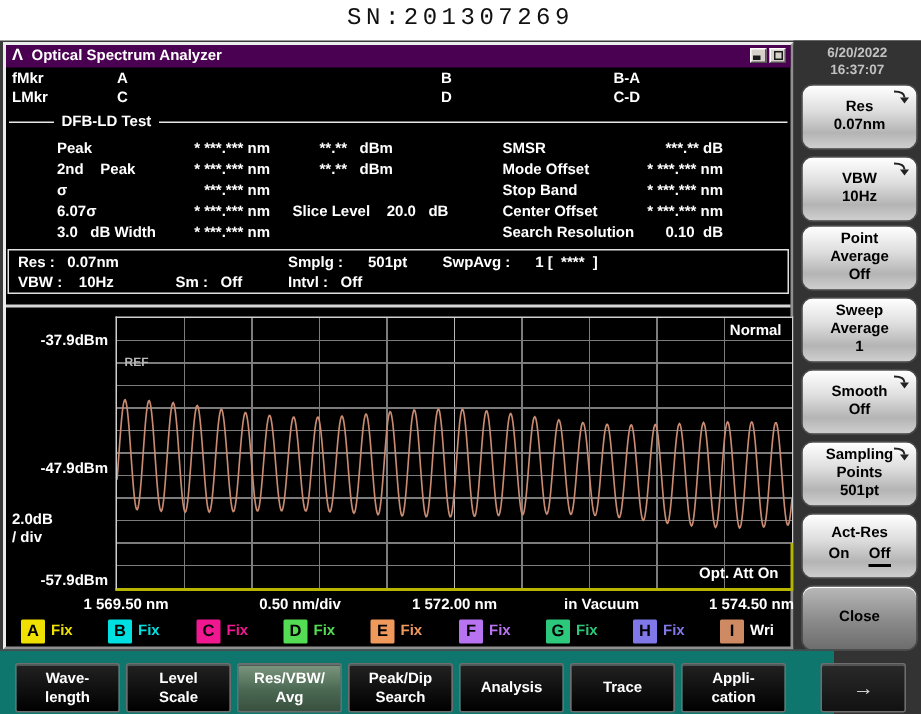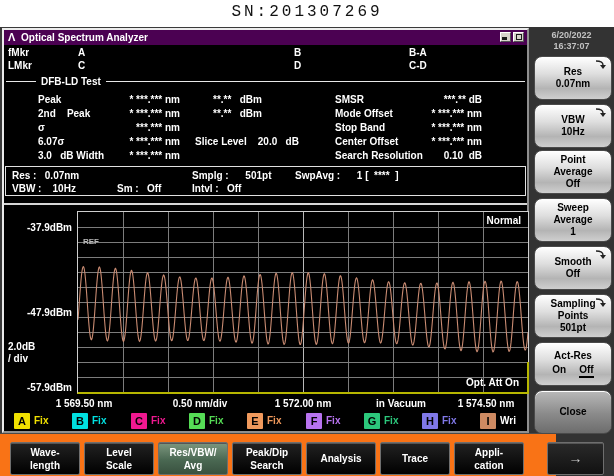--- a/index.html
+++ b/index.html
@@ -63,21 +63,21 @@
              border:1px solid #4a4a4a; color:#000; font-size:10px; font-weight:bold; line-height:12px;
              display:flex; flex-direction:column; align-items:center; justify-content:center;
              background:linear-gradient(180deg,#ffffff 0%,#dedede 40%,#b4b4b4 75%,#cfcfcf 100%);
              box-shadow:inset 0 1px 0 #fff; text-align:center; }
   .softkey.dark { background:linear-gradient(180deg,#b9b9b9 0%,#8a8a8a 55%,#6d6d6d 100%); }
   .subarrow { position:absolute; top:3px; right:5px; width:12px; height:10px; }
   .onoff { display:flex; gap:13px; margin-top:2px; }
   .offsel { border-bottom:2px solid #000; }
 
   
-  .bottom { position:absolute; left:0; top:406px; width:556px; height:43px; background:#f97316;
+  .bottom { position:absolute; left:0; top:406px; width:556px; height:43px; background:#0f766e;
             border-top:1px solid #4a4a4a; }
   .fkey { position:absolute; top:8px; width:70px; height:33px; border:1px solid #6e6e6e; border-radius:2px;
           background:linear-gradient(180deg,#222 0%,#000 100%); box-shadow:inset 0 1px 0 #555;
           color:#fff; font-size:10px; font-weight:bold; line-height:13px;
           display:flex; flex-direction:column; align-items:center; justify-content:center; text-align:center; }
   .fkey.sel { background:linear-gradient(180deg,#7d977f 0%,#4a6852 55%,#39513f 100%); }
   .fkey.arrow { left:547px; width:57px; color:#cfcfcf; font-size:14px;
                 background:linear-gradient(180deg,#2a2a2a,#111); }
 </style>
 </head>
@@ -190,21 +190,21 @@
       <span class="t tr" style="left:4px;top:192px;width:64px">-37.9dBm</span>
       <span class="t tr" style="left:4px;top:277px;width:64px">-47.9dBm</span>
       <span class="t" style="left:4px;top:311px">2.0dB</span>
       <span class="t" style="left:4px;top:323px">/ div</span>
       <span class="t tr" style="left:4px;top:352px;width:64px">-57.9dBm</span>
 
       <span class="t" style="left:25px;top:368px;width:110px;text-align:center">1 569.50 nm</span>
       <span class="t" style="left:141px;top:368px;width:110px;text-align:center">0.50 nm/div</span>
       <span class="t" style="left:244px;top:368px;width:110px;text-align:center">1 572.00 nm</span>
       <span class="t" style="left:342px;top:368px;width:110px;text-align:center">in Vacuum</span>
-      <span class="t" style="left:427px;top:368px;width:110px;text-align:center">1 574.50 nm</span>
+      <span class="t" style="left:442px;top:368px;width:110px;text-align:center">1 574.50 nm</span>
 
       <div class="trace" style="left:10px"><span class="tbadge" style="background: rgb(240, 224, 0);">A</span><span class="tstate" style="color: rgb(240, 224, 0);">Fix</span></div>
       <div class="trace" style="left:68px"><span class="tbadge" style="background: rgb(0, 224, 224);">B</span><span class="tstate" style="color: rgb(0, 224, 224);">Fix</span></div>
       <div class="trace" style="left:127px"><span class="tbadge" style="background: rgb(240, 24, 144);">C</span><span class="tstate" style="color: rgb(240, 24, 144);">Fix</span></div>
       <div class="trace" style="left:185px"><span class="tbadge" style="background: rgb(85, 220, 85);">D</span><span class="tstate" style="color: rgb(85, 220, 85);">Fix</span></div>
       <div class="trace" style="left:243px"><span class="tbadge" style="background: rgb(240, 153, 92);">E</span><span class="tstate" style="color: rgb(240, 153, 92);">Fix</span></div>
       <div class="trace" style="left:302px"><span class="tbadge" style="background: rgb(184, 115, 240);">F</span><span class="tstate" style="color: rgb(184, 115, 240);">Fix</span></div>
       <div class="trace" style="left:360px"><span class="tbadge" style="background: rgb(44, 200, 124);">G</span><span class="tstate" style="color: rgb(44, 200, 124);">Fix</span></div>
       <div class="trace" style="left:418px"><span class="tbadge" style="background: rgb(128, 120, 232);">H</span><span class="tstate" style="color: rgb(128, 120, 232);">Fix</span></div>
       <div class="trace" style="left:476px"><span class="tbadge" style="background: rgb(206, 138, 98);">I</span><span class="tstate" style="color: rgb(255, 255, 255);">Wri</span><span class="tstate2">Off</span></div>

